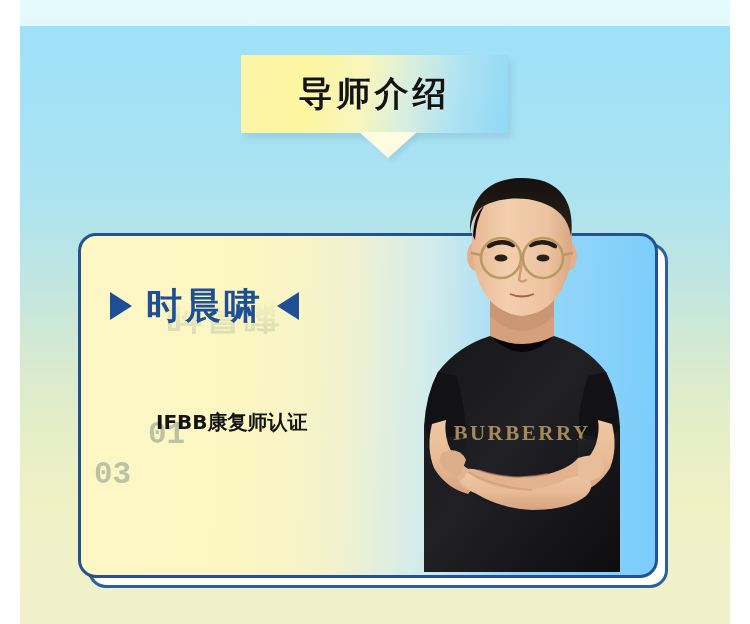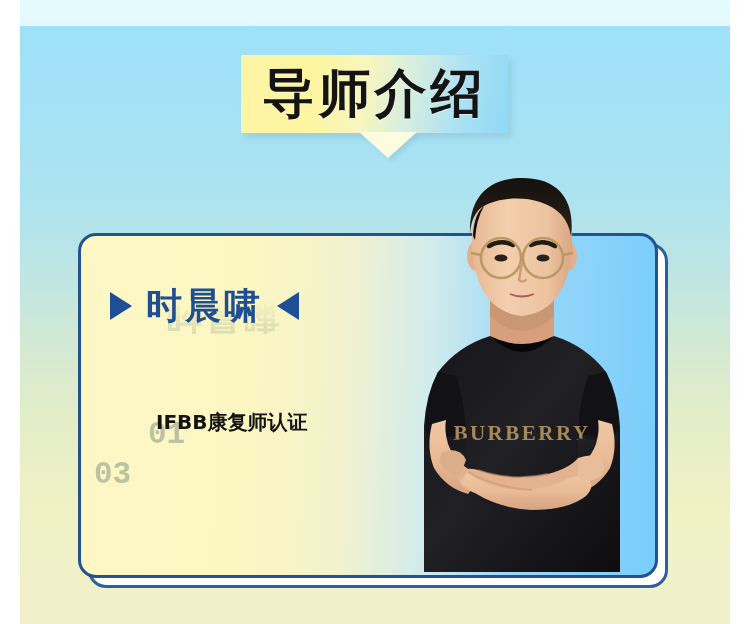--- a/index.html
+++ b/index.html
@@ -41,21 +41,21 @@
       #fdf4a8 0%,
       #fdf59f 26%,
       #f8f6bd 46%,
       #d8eedf 62%,
       #aee2f3 80%,
       #8fd9f5 100%);
   }
   .banner-title{
     position:absolute;left:0;top:0;width:267px;height:78px;
     display:flex;align-items:center;justify-content:center;
-    font-size:52px;font-weight:bold;color:#141414;
+    font-size:34px;font-weight:bold;color:#141414;
     letter-spacing:4px;
     font-family:Liberation Mono, monospace;
     text-shadow:0 1px 0 rgba(255,255,255,.5);
   }
   .banner-point{
     position:absolute;left:118px;top:77px;width:0;height:0;
     border-left:29px solid transparent;
     border-right:29px solid transparent;
     border-top:26px solid #fdfbe0;
   }

